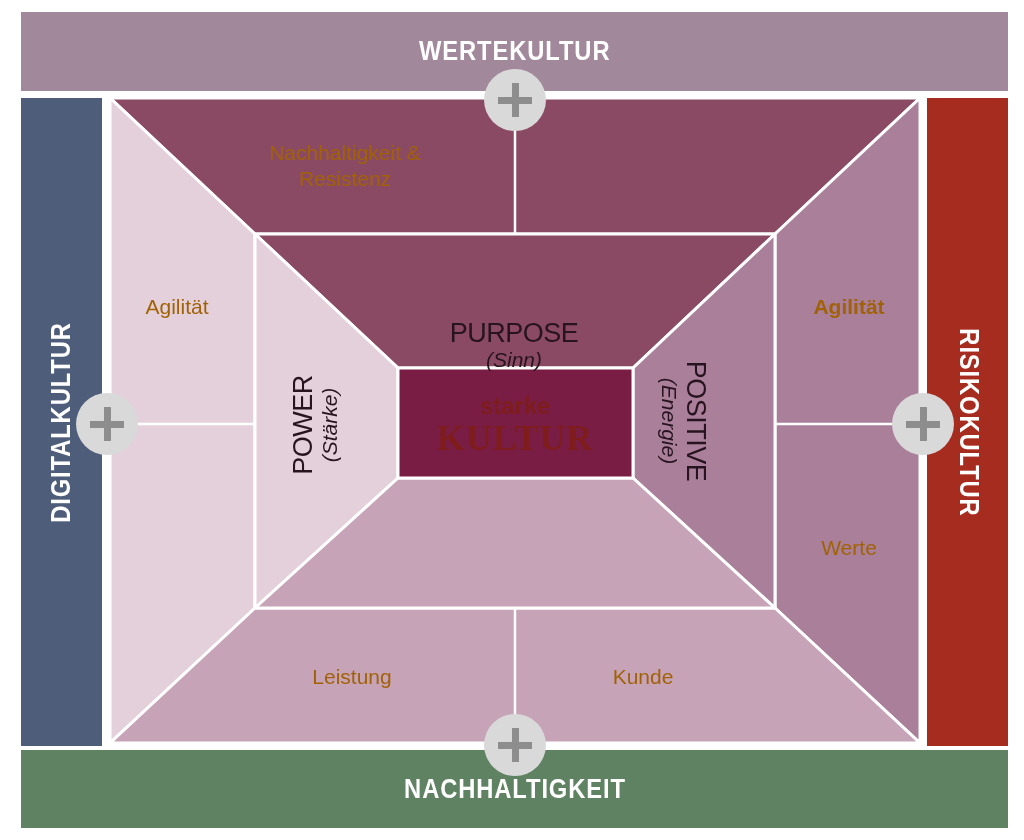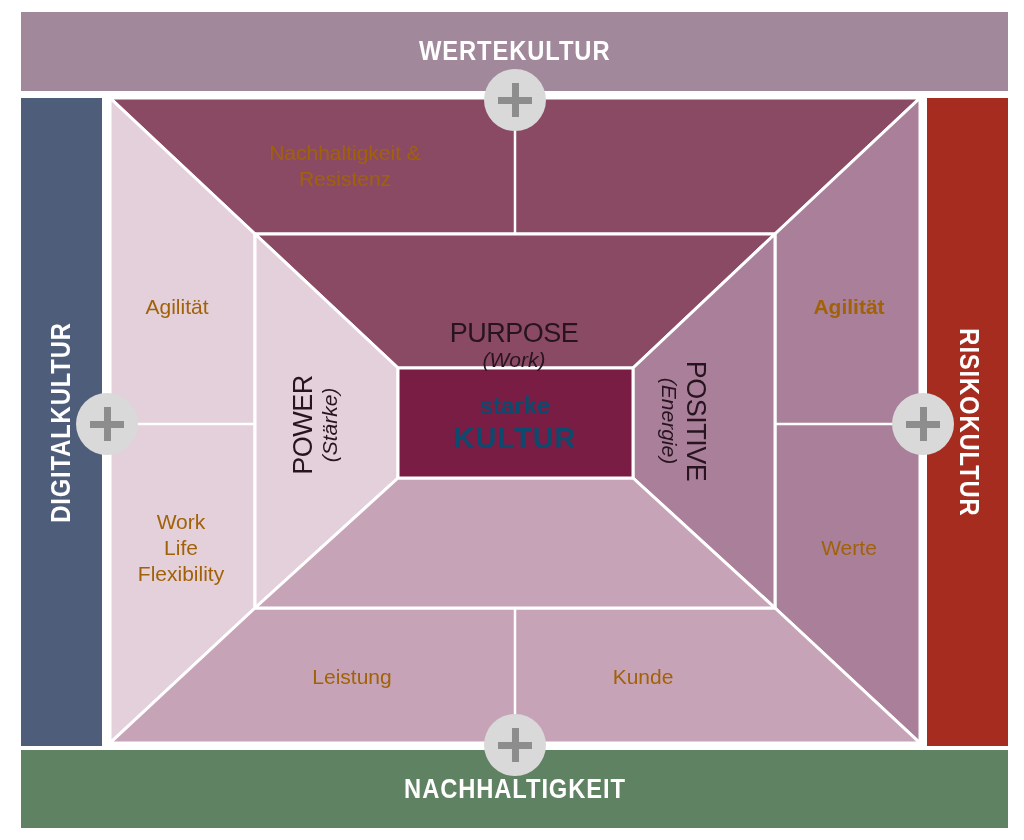--- a/index.html
+++ b/index.html
@@ -32,23 +32,23 @@
     position: absolute; transform: translate(-50%, -50%);
     color: #a16207; font-size: 21px; line-height: 26px; text-align: center;
     white-space: pre-line;
   }
   .pzone { position: absolute; transform: translate(-50%, -50%); text-align: center; color: #27141f; white-space: nowrap; }
   .pzone .pz-title { font-size: 27px; line-height: 30px; letter-spacing: -0.5px; }
   .pzone .pz-sub { font-size: 21px; line-height: 24px; font-style: italic; }
   .pzone-rot-ccw { transform: translate(-50%, -50%) rotate(-90deg); }
   .pzone-rot-cw { transform: translate(-50%, -50%) rotate(90deg); }
 
-  .center-lbl { position: absolute; left: 515px; top: 423px; transform: translate(-50%, -50%); text-align: center; color: #0c4a6e; white-space: nowrap; }
+  .center-lbl { position: absolute; left: 515px; top: 423px; transform: translate(-50%, -50%); text-align: center; color: #7f1d1d; white-space: nowrap; }
   .center-lbl .c1 { font-size: 24px; line-height: 30px; font-weight: bold; }
-  .center-lbl .c2 { font-size: 29px; line-height: 34px; font-weight: bold; letter-spacing: 1px; }
+  .center-lbl .c2 { font-size: 36px; line-height: 34px; font-weight: bold; letter-spacing: 1px; font-family: Liberation Serif, serif; }
 
   
   .plus-btn {
     position: absolute; width: 62px; height: 62px; border-radius: 50%;
     background: #d9d9d9; display: flex; align-items: center; justify-content: center;
     cursor: pointer;
   }
   .plus-glyph { position: relative; width: 34px; height: 34px; }
   .plus-glyph::before, .plus-glyph::after { content: ""; position: absolute; background: #8d8d8d; }
   .plus-glyph::before { left: 0; top: 13.5px; width: 34px; height: 7px; }
@@ -84,31 +84,28 @@
     <rect x="288" y="270" width="235" height="110" fill="#7a1d44"></rect>
     <line x1="405" y1="0" x2="405" y2="136"></line>
     <line x1="405" y1="510" x2="405" y2="645"></line>
     <line x1="0" y1="326" x2="145" y2="326"></line>
     <line x1="665" y1="326" x2="810" y2="326"></line>
   </svg>
 
   <div class="lbl" style="left:345px; top:166px;">Nachhaltigkeit &amp;
 Resistenz</div>
   <div class="lbl" style="left:177px; top:307px;">Agilität</div>
-  <div class="lbl" style="left:181px; top:548px;">Work
-Life
-Flexibility</div>
   <div class="lbl" style="left:849px; top:307px;font-weight:bold;">Agilität</div>
   <div class="lbl" style="left:849px; top:548px;">Werte</div>
   <div class="lbl" style="left:352px; top:677px;">Leistung</div>
   <div class="lbl" style="left:643px; top:677px;">Kunde</div>
 
   <div class="pzone" style="left:514px; top:301px;margin-top:44px;">
     <div class="pz-title">PURPOSE</div>
-    <div class="pz-sub">(Work)</div>
+    <div class="pz-sub">(Sinn)</div>
   </div>
   <div class="pzone pzone-rot-ccw" style="left:315px; top:425px;">
     <div class="pz-title">POWER</div>
     <div class="pz-sub">(Stärke)</div>
   </div>
   <div class="pzone pzone-rot-cw" style="left:684px; top:421px;">
     <div class="pz-title">POSITIVE</div>
     <div class="pz-sub">(Energie)</div>
   </div>
   <div class="pzone" style="left:518px; top:546px;">

